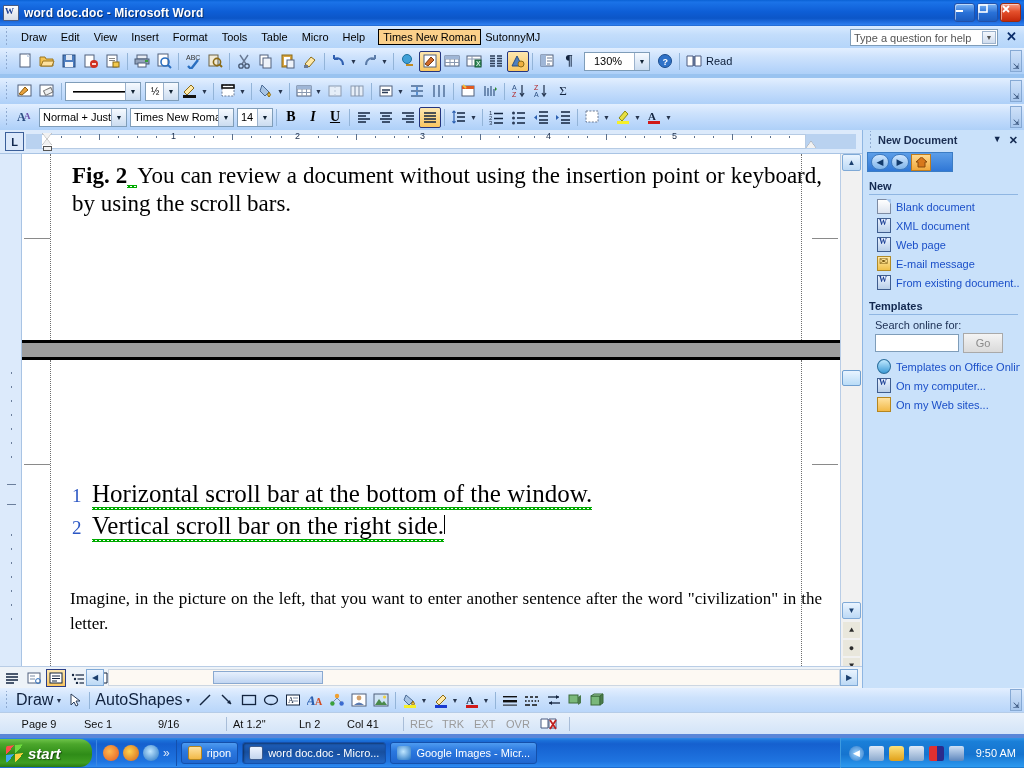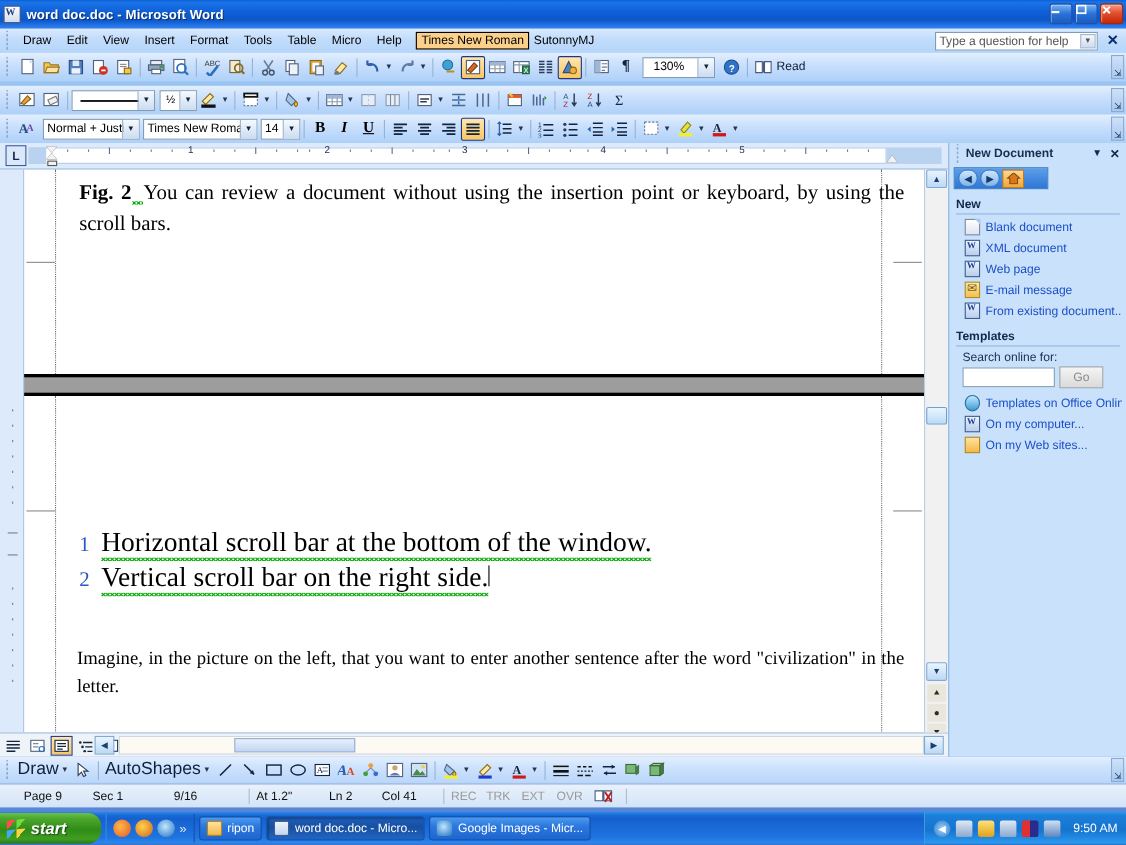--- a/index.html
+++ b/index.html
@@ -146,21 +146,21 @@
   .page-a{ top:0; height:186px; }
   .pagegap{ position:absolute; left:22px; width:818px; background:#9d9d9d;
             border-top:3px solid #000; border-bottom:3px solid #000; }
   .page-b{ }
   .margin-l{ position:absolute; border-left:1px dotted #6e6e6e; }
   .margin-r{ position:absolute; border-left:1px dotted #6e6e6e; }
   .corner{ position:absolute; width:26px; height:1px; background:#8a8a8a;}
 
   .doctext{
     font-family:"Liberation Serif", serif; color:#000;
-    font-size:19px; line-height:28px;
+    font-size:23px; line-height:28px;
   }
   .p1{ position:absolute; left:50px; top:8px; width:750px; text-align:justify; }
   .p1 b{ font-weight:bold; }
   .sq-green{
     border-bottom:2px solid transparent;
     background-image: linear-gradient(45deg,transparent 40%,#0a0 40%,#0a0 60%,transparent 60%),
                       linear-gradient(-45deg,transparent 40%,#0a0 40%,#0a0 60%,transparent 60%);
     background-size:4px 3px; background-repeat:repeat-x; background-position:0 100%;
     padding-bottom:2px;
   }

